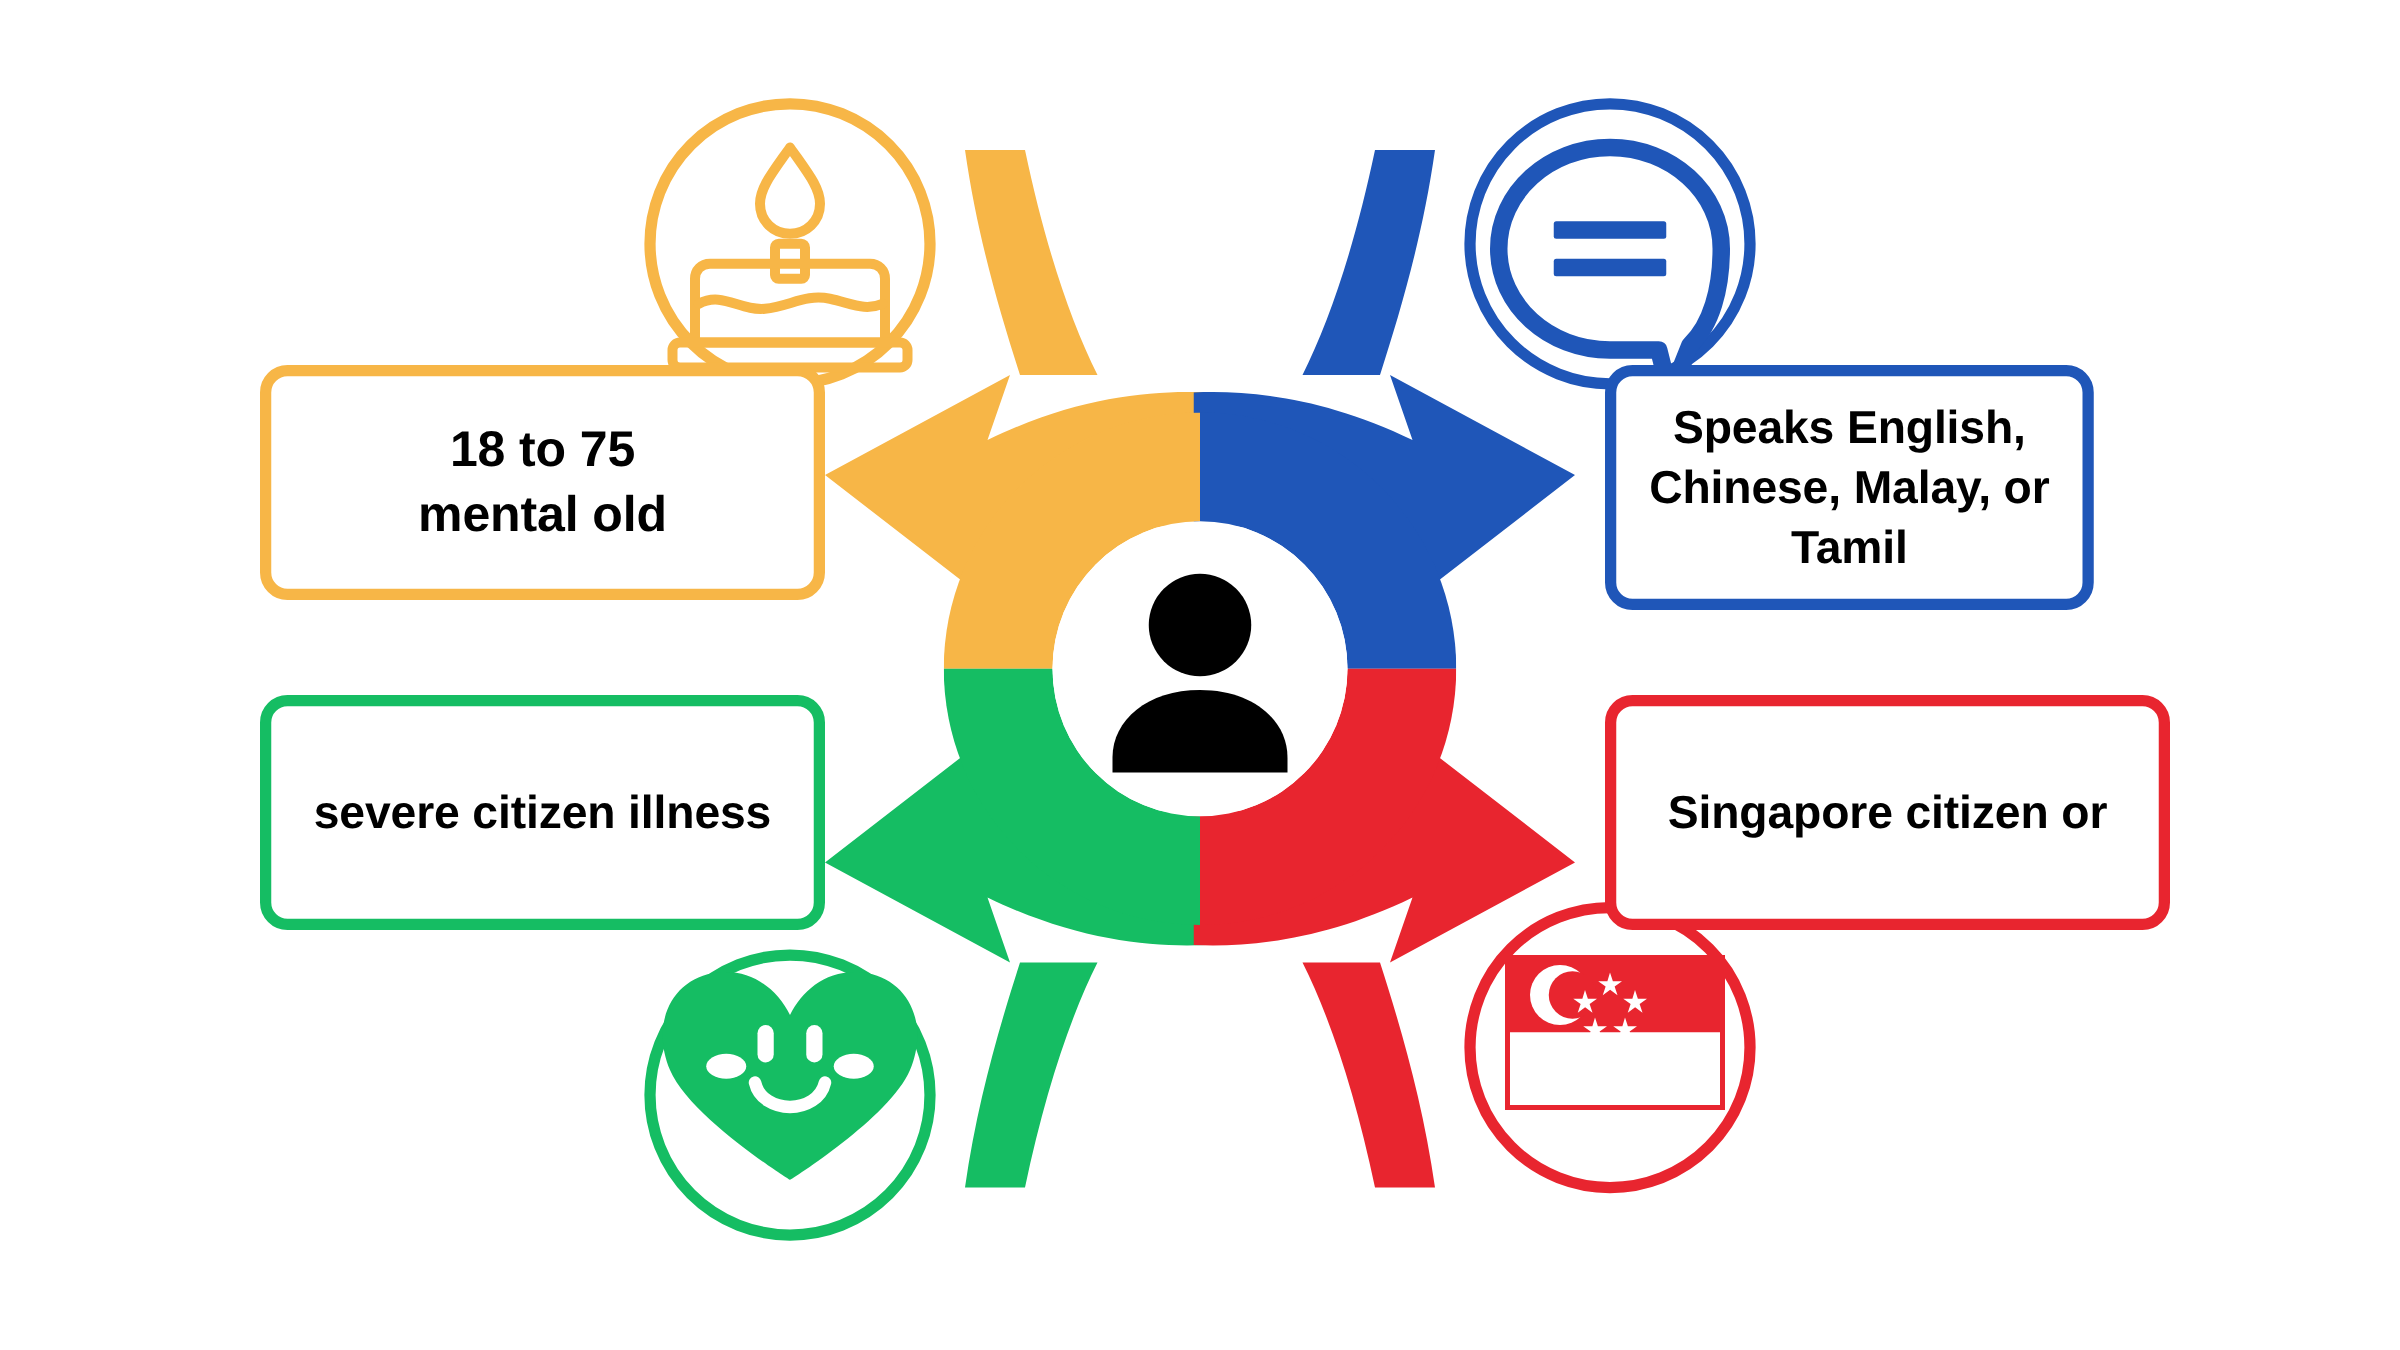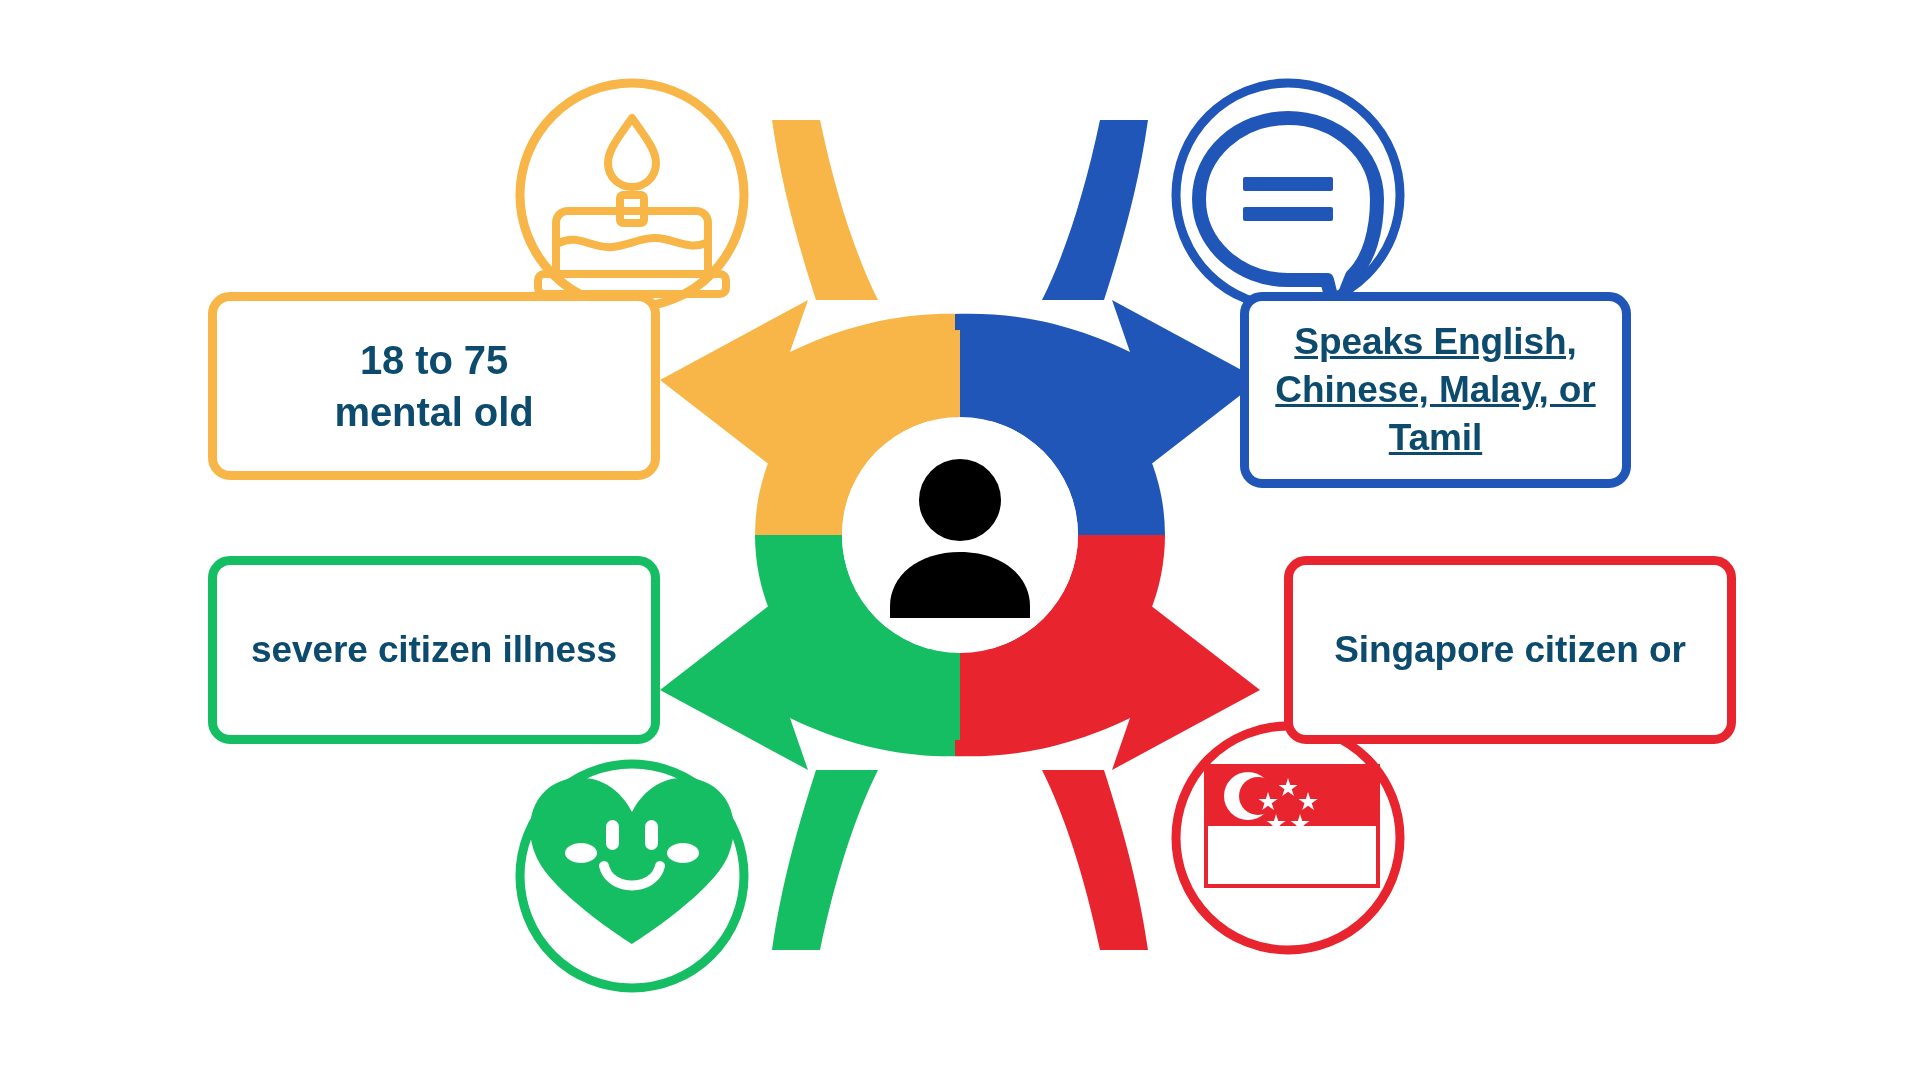--- a/index.html
+++ b/index.html
@@ -31,38 +31,37 @@
     position: absolute;
     box-sizing: border-box;
     background: #ffffff;
     border-style: solid;
     border-width: 9px;
     border-radius: 22px;
     display: flex;
     align-items: center;
     justify-content: center;
     text-align: center;
-    color: #0c4a6e;
+    color: #000000;
     font-weight: bold;
     line-height: 1.30;
     letter-spacing: -0.1px;
     z-index: 5;
   }
   .callout span { display: block; padding: 0 16px; }
 
   #callout-age {
     left: 208px; top: 292px; width: 452px; height: 188px;
     border-color: #F7B647;
     font-size: 40px;
   }
   #callout-language {
-    left: 1240px; top: 292px; width: 391px; height: 196px;
+    left: 1284px; top: 292px; width: 391px; height: 196px;
     border-color: #1F56B8;
     font-size: 37px;
-    text-decoration: underline;
   }
   #callout-mental-health {
     left: 208px; top: 556px; width: 452px; height: 188px;
     border-color: #15BD63;
     font-size: 37px;
   }
   #callout-citizenship {
     left: 1284px; top: 556px; width: 452px; height: 188px;
     border-color: #E8252F;
     font-size: 37px;

